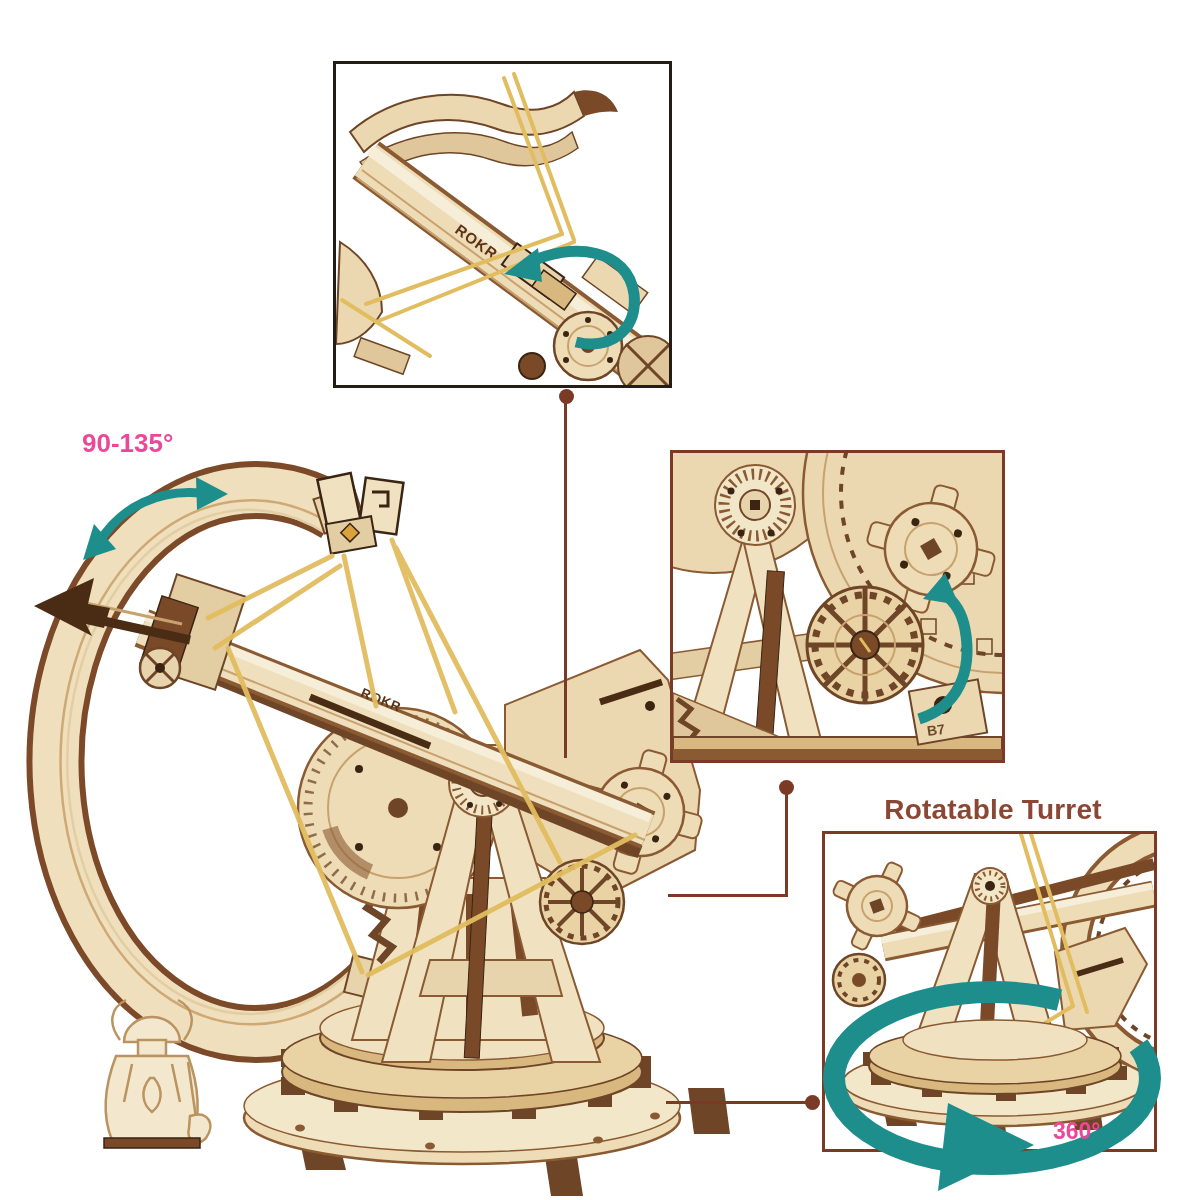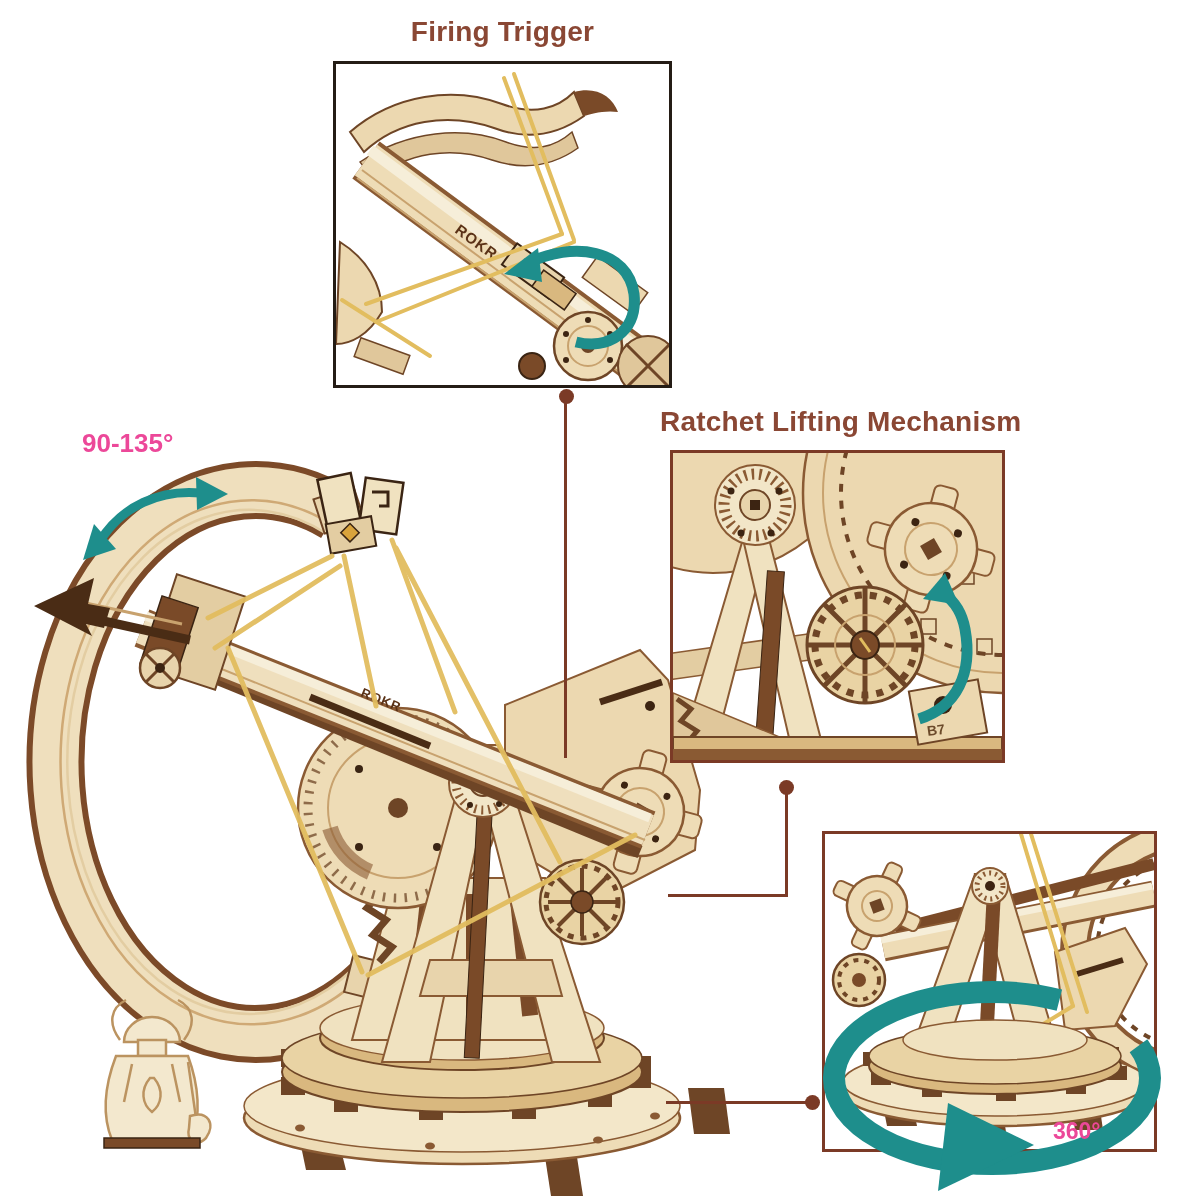--- a/index.html
+++ b/index.html
@@ -199,22 +199,21 @@
   <div class="dot" style="left:559px;top:389px"></div>
   <div class="conn" style="left:564px;top:402px;width:3px;height:356px"></div>
 
   <div class="dot" style="left:779px;top:780px"></div>
   <div class="conn" style="left:785px;top:793px;width:3px;height:104px"></div>
   <div class="conn" style="left:668px;top:894px;width:120px;height:3px"></div>
 
   <div class="conn" style="left:666px;top:1101px;width:140px;height:3px"></div>
   <div class="dot" style="left:805px;top:1095px"></div>
 
-  <div class="title" style="left:333px;top:16px;width:339px">Firing Trigger</div>
-  <div class="title" style="left:660px;top:406px;width:360px">Ratchet Lifting Mechanism</div>
+  <div class="title" style="left:823px;top:794px;width:340px">Rotatable Turret</div>
   <div class="teal-label" style="left:82px;top:428px;font-size:26px">90-135°</div>
 
   <div class="inset border-dark" style="left:333px;top:61px;width:339px;height:327px">
     <svg viewBox="0 0 333 321">
       <g>
         <path d="M 14,68 C 58,30 118,22 166,40 C 198,52 222,44 238,28 L 248,52 C 220,72 190,76 158,64 C 112,48 62,56 28,88 Z" fill="#ecd8b0" stroke="#6e4526" stroke-width="2"></path>
         <path d="M 24,98 C 72,66 128,62 170,78 C 198,88 218,84 236,68 L 242,84 C 214,104 186,106 156,96 C 116,82 70,88 38,116 Z" fill="#e0c79b" stroke="#6e4526" stroke-width="1.5"></path>
         <path d="M 238,28 C 260,22 276,32 282,48 C 268,46 254,50 248,52 Z" fill="#7a4a28"></path>
       </g>
       <g>

